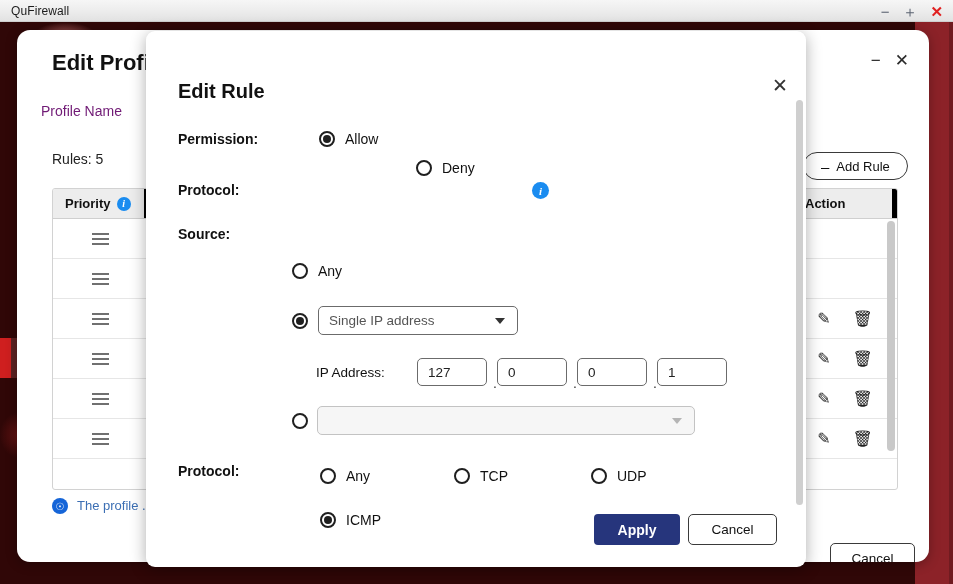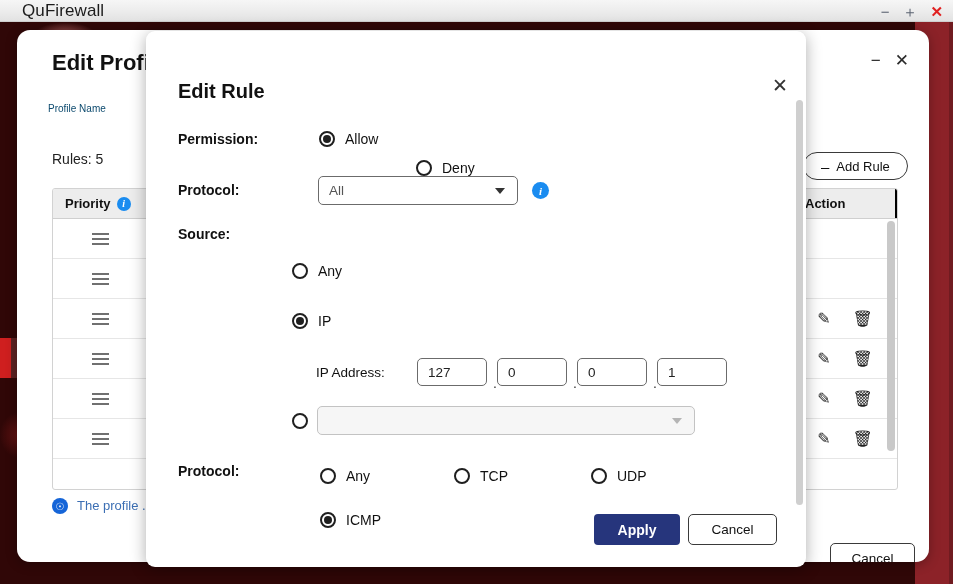--- a/index.html
+++ b/index.html
@@ -17,21 +17,21 @@
     background: #2a0707;
   }
   #titlebar {
     position: absolute; left: 0; top: 0;
     width: 953px; height: 22px;
     background: linear-gradient(to bottom, #f6f6f6 0%, #ececec 55%, #e2e2e2 100%);
     border-bottom: 1px solid #cfcfcf;
     display: flex; align-items: center;
   }
   #titlebar-title {
-    font-size: 17px; color: #1c1c1c; margin-left: 22px;
+    font-size: 12px; color: #1c1c1c; margin-left: 11px;
     letter-spacing: .1px;
   }
   #titlebar-buttons {
     position: absolute; right: 10px; top: 0; height: 22px;
     display: flex; align-items: center; gap: 13px;
   }
   .tb-btn { font-size: 15px; line-height: 1; color: #5a6270; cursor: default; }
   .tb-btn.close { color: #e02020; font-weight: bold; font-size: 15px; }
 
   
@@ -84,22 +84,22 @@
     position: absolute; right: 20px; top: 20px;
     display: flex; align-items: center; gap: 14px;
     font-size: 17px; color: #2b2b2b;
   }
   #profile-title {
     position: absolute; left: 35px; top: 20px;
     font-size: 22px; font-weight: bold; color: #111;
     white-space: nowrap;
   }
   #profile-name {
-    position: absolute; left: 31px; top: 73px;
-    font-size: 10px; color: #0c4a6e; white-space: nowrap;
+    position: absolute; left: 24px; top: 73px;
+    font-size: 14px; color: #701a75; white-space: nowrap;
   }
   #profile-rules {
     position: absolute; left: 35px; top: 121px;
     font-size: 14px; color: #222; white-space: nowrap;
   }
   #add-rule-btn {
     position: absolute; left: 786px; top: 122px;
     height: 28px; padding: 0 17px;
     border: 1px solid #3a3a3a; border-radius: 14px;
     background: #fff; color: #111; font-size: 13px;
@@ -115,21 +115,21 @@
     background: #fff;
   }
   #rules-head {
     display: flex; height: 30px;
     background: #ededed; border-bottom: 1px solid #cfcfcf;
   }
   .th {
     display: flex; align-items: center; gap: 6px;
     font-size: 13px; font-weight: bold; color: #111;
     padding-left: 12px;
-    border-right: 2px solid #000000;
+    border-right: 5px solid #000000;
   }
   .th.col-priority { width: 96px; }
   .th.col-mid      { flex: 1; border-right: 1px solid #d8d8d8; }
   .th.col-action   { width: 104px; }
   .info-dot {
     width: 14px; height: 14px; border-radius: 50%;
     background: #1a8cf0; color: #fff;
     font-size: 10px; font-weight: bold; font-style: italic;
     display: flex; align-items: center; justify-content: center;
     font-family: "Liberation Serif", serif;
@@ -410,36 +410,36 @@
     <div class="radio-wrap" style="left:173px; top:100px;">
       <span class="radio checked"></span>
       <span>Allow</span>
     </div>
     <div class="radio-wrap" style="left:270px; top:100px;margin-top:29px;">
       <span class="radio"></span>
       <span>Deny</span>
     </div>
 
     <div class="form-label" style="left:32px; top:151px;">Protocol:</div>
-    <div class="select-box" style="left:172px; top:145px; width:200px; height:29px;">
-      <span>All</span>
-      <span class="caret"></span>
-    </div>
     <div class="info-blue" style="left:386px; top:151px;">i</div>
 
     <div class="form-label" style="left:32px; top:195px;">Source:</div>
 
     <div class="radio-wrap" style="left:146px; top:232px;">
       <span class="radio"></span>
       <span>Any</span>
     </div>
 
     <div class="radio-wrap" style="left:146px; top:282px;">
       <span class="radio checked"></span>
       <span>IP</span>
+    </div>
+    <div class="select-box" style="left:172px; top:275px; width:200px; height:29px;">
+      <span>Single IP address</span>
+      <span class="caret"></span>
     </div>
 
     <div class="ip-label" style="left:170px; top:334px;">IP Address:</div>
     <div class="ip-field" style="left:271px; top:327px;">127</div>
     <span class="ip-dot" style="left:347px;">.</span>
     <div class="ip-field" style="left:351px; top:327px;">0</div>
     <span class="ip-dot" style="left:427px;">.</span>
     <div class="ip-field" style="left:431px; top:327px;">0</div>
     <span class="ip-dot" style="left:507px;">.</span>
     <div class="ip-field" style="left:511px; top:327px;">1</div>

